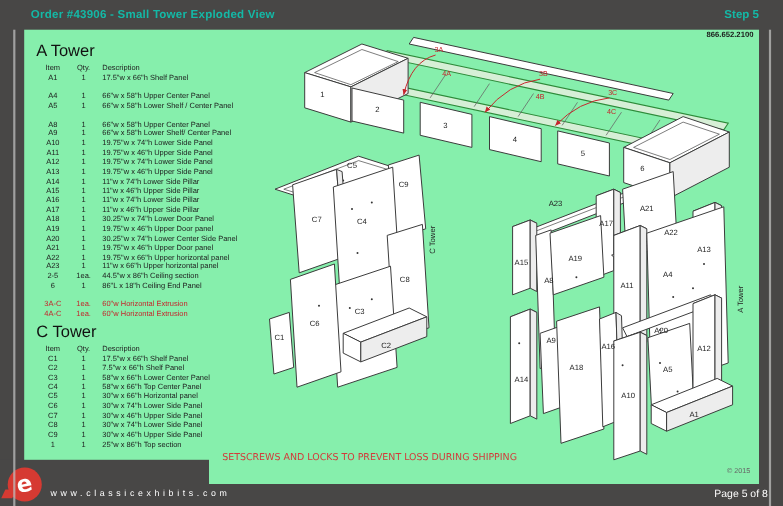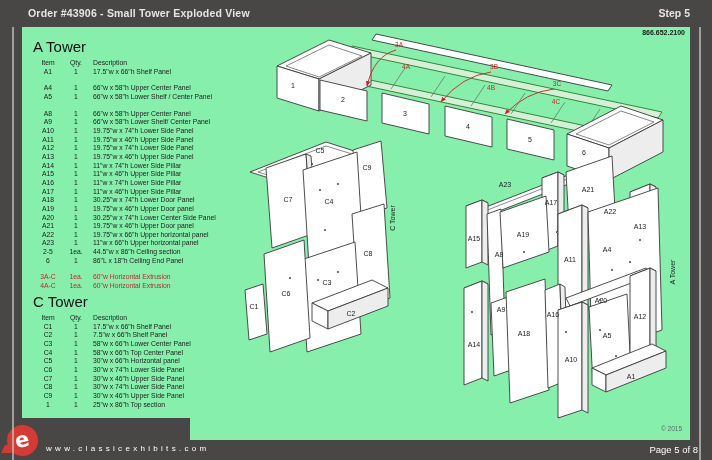--- a/index.html
+++ b/index.html
@@ -2,21 +2,21 @@
 <html style="--bar: #484746; --red: #d63a32; --callout: #c5252c; --warn: #d23b3b; --green: #2e8b3a; --green_fill: #d6efd6; --ink: #3a3a3a;"><head>
 <meta charset="utf-8">
 <style>
   html,body{margin:0;padding:0;}
   body{
     width:712px;height:460px;position:relative;overflow:hidden;
     background:var(--bar,#484746);
     font-family:"Liberation Sans",sans-serif;
   }
   
-  .topbar{position:absolute;left:0;top:0;width:712px;height:27px;color:#e5e5e5;}
+  .topbar{position:absolute;left:0;top:0;width:712px;height:27px;color:#14b8a6;}
   .topbar .doc-title{position:absolute;left:28px;top:7px;font-size:10.5px;font-weight:bold;letter-spacing:.2px;}
   .topbar .step{position:absolute;right:22px;top:7px;font-size:10.5px;font-weight:bold;}
   
   .edge-line{position:absolute;top:27px;bottom:0;width:2px;background:#bdbdbd;opacity:.75;z-index:6;}
   .edge-line.left{left:12px;}
   .edge-line.right{left:699px;}
   
   .sheet{position:absolute;left:22px;top:27px;width:668px;height:413px;background:#86efac;z-index:1;}
   .phone{position:absolute;right:5px;top:2px;font-size:7px;font-weight:bold;color:#1a1a1a;}
   
@@ -417,20 +417,21 @@
         <text x="553" y="317" class="lbl">A16</text>
         <text x="571" y="362" class="lbl">A10</text>
         <text x="607" y="338" class="lbl">A5</text>
         <text x="640" y="319" class="lbl">A12</text>
         <text x="631" y="379" class="lbl">A1</text>
         <text x="675" y="272" class="lbl" font-size="13" transform="rotate(-90 675 272)">A Tower</text>
       </g>
   </svg>
 
   <div class="warning">
+    <div>SETSCREWS AND LOCKS TO PREVENT LOSS DURING SHIPPING</div>
   </div>
   <div class="copyright">© 2015</div>
 </div>
 
 <div class="edge-line left"></div>
 <div class="edge-line right"></div>
 
 <div class="footer-left-block"></div>
 <div class="bottombar">
   <span class="pageinfo">Page 5 of 8</span>

